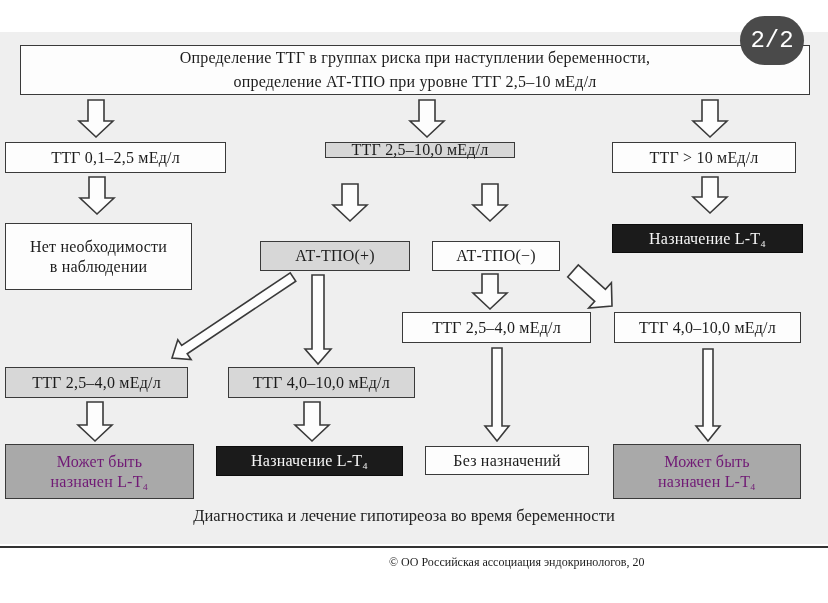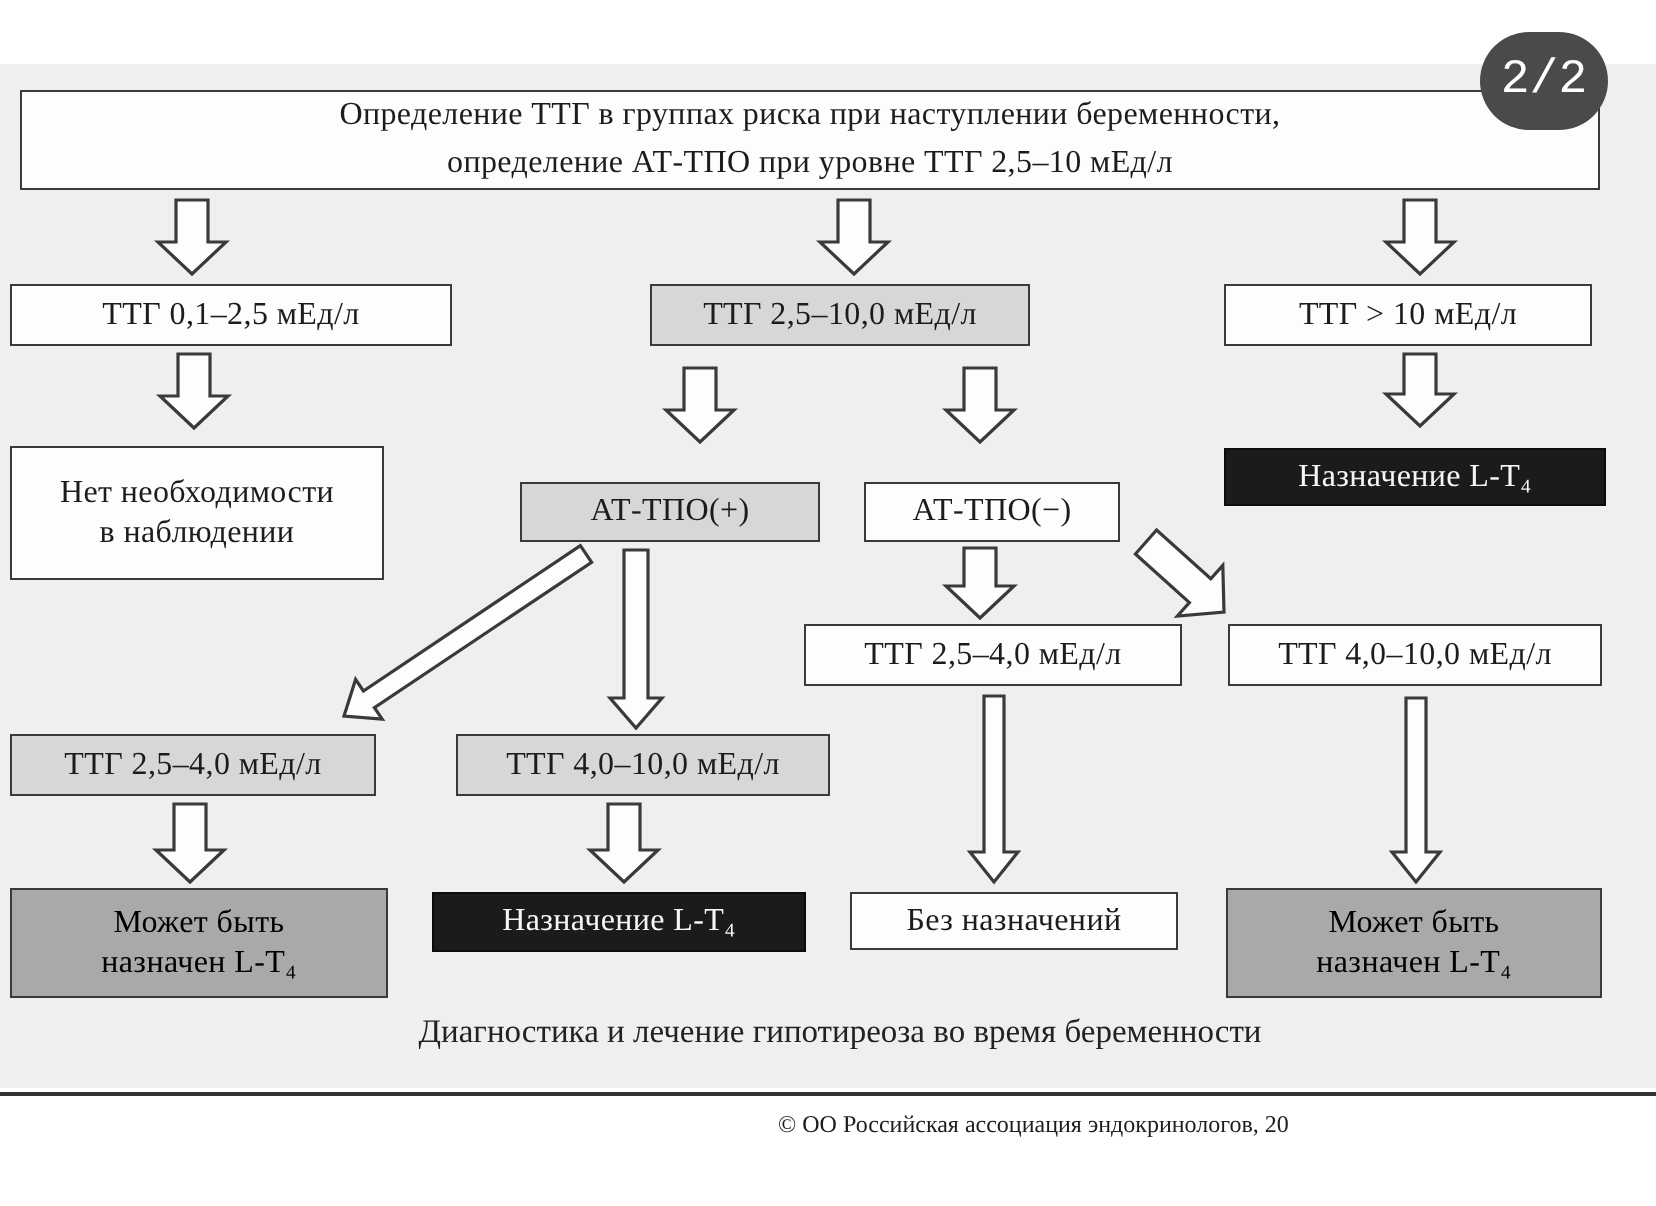--- a/index.html
+++ b/index.html
@@ -21,25 +21,25 @@
   .node{
     position:absolute;box-sizing:border-box;
     display:flex;align-items:center;justify-content:center;
     text-align:center;white-space:pre-line;
     background:var(--box-white,#fdfdfd);
     border:1.6px solid var(--border,#3a3a3a);
     font-size:16px;line-height:1.25;color:#1c1c1c;letter-spacing:.2px;
   }
   .node.title{font-size:16px;line-height:1.5;}
   .node.gray{background:var(--box-gray,#d7d7d7);}
-  .node.dark{background:var(--box-dark-gray,#a9a9a9);color:#000000;}
+  .node.dark{background:var(--box-dark-gray,#a9a9a9);color:#701a75;}
   .node.black{background:var(--box-black,#1b1b1b);color:#f6f6f6;border-color:#0c0c0c;}
   .caption{
     position:absolute;top:506px;left:0;width:808px;text-align:center;
-    font-size:16.5px;color:#222;padding-left:16px;
+    font-size:16.5px;color:#222;
   }
   .divider{position:absolute;top:546px;left:0;width:828px;height:2px;background:#333;}
   .footer{
     position:absolute;top:551px;left:389px;
     font-size:12px;line-height:22px;color:#1d1d1d;white-space:nowrap;
   }
   .badge{
     position:absolute;top:16px;left:740px;width:64px;height:49px;
     border-radius:26px;background:var(--badge-background,#4a4a4a);
     color:#fff;display:flex;align-items:center;justify-content:center;
@@ -63,25 +63,25 @@
   <polygon points="482,274 482,293 473,293 490,309 507,293 498,293 498,274"></polygon>
   <polygon points="567.7,277 594.7,301.3 588.7,308 612,306 611.4,282.7 605.4,289.4 578.3,265"></polygon>
   <polygon points="87,402 87,425 78,425 95,441 112,425 103,425 103,402"></polygon>
   <polygon points="304,402 304,425 295,425 312,441 329,425 320,425 320,402"></polygon>
   <polygon points="290.2,272.8 181.7,345.5 177.8,339.7 172,358 191.1,359.6 187.2,353.8 295.8,281.2"></polygon>
   <polygon points="312,275 312,349 305,349 318,364 331,349 324,349 324,275"></polygon>
   <polygon points="492,348 492,426 485,426 497,441 509,426 502,426 502,348"></polygon>
   <polygon points="703,349 703,426 696,426 708,441 720,426 713,426 713,349"></polygon>
 </svg>
 
-<div class="node title" style="left:10px;top:45px;width:790px;height:50px">Определение ТТГ в группах риска при наступлении беременности,
+<div class="node title" style="left:20px;top:45px;width:790px;height:50px">Определение ТТГ в группах риска при наступлении беременности,
 определение АТ-ТПО при уровне ТТГ 2,5–10 мЕд/л</div>
 
 <div class="node" style="left:5px;top:142px;width:221px;height:31px">ТТГ 0,1–2,5 мЕд/л</div>
-<div class="node gray" style="left:325px;top:142px;width:190px;height:31px">ТТГ 2,5–10,0 мЕд/л</div>
+<div class="node gray" style="left:325px;top:142px;width:190px;height:16px">ТТГ 2,5–10,0 мЕд/л</div>
 <div class="node" style="left:612px;top:142px;width:184px;height:31px">ТТГ &gt; 10 мЕд/л</div>
 
 <div class="node" style="left:5px;top:223px;width:187px;height:67px">Нет необходимости
 в наблюдении</div>
 <div class="node gray" style="left:260px;top:241px;width:150px;height:30px">АТ-ТПО(+)</div>
 <div class="node" style="left:432px;top:241px;width:128px;height:30px">АТ-ТПО(−)</div>
 <div class="node black" style="left:612px;top:224px;width:191px;height:29px">Назначение L-Т₄</div>
 
 <div class="node" style="left:402px;top:312px;width:189px;height:31px">ТТГ 2,5–4,0 мЕд/л</div>
 <div class="node" style="left:614px;top:312px;width:187px;height:31px">ТТГ 4,0–10,0 мЕд/л</div>

